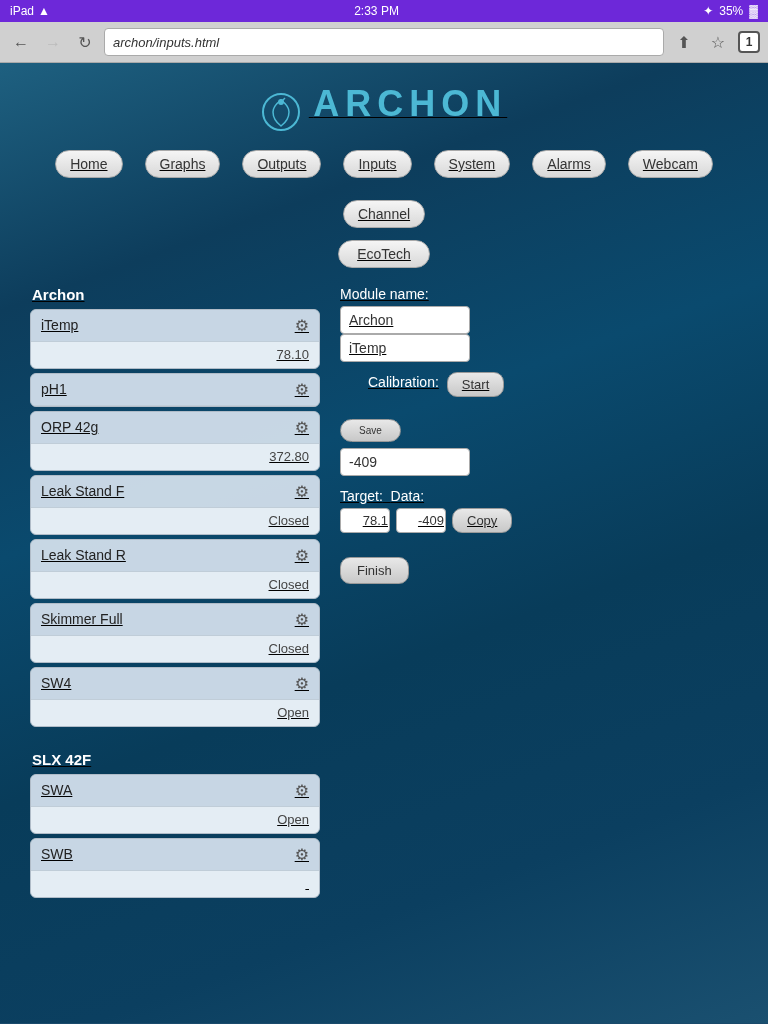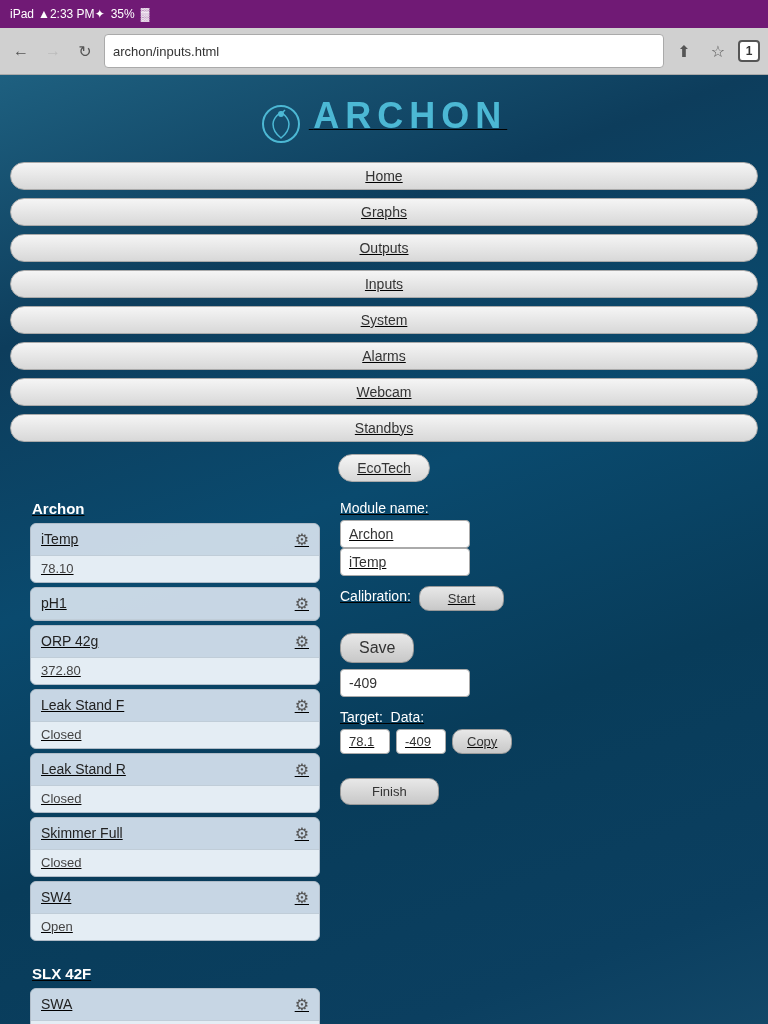--- a/index.html
+++ b/index.html
@@ -8,27 +8,28 @@
     body {
       width: 768px;
       min-height: 1024px;
       font-family: Arial, Helvetica, sans-serif;
       background: #1a4a6b;
       overflow-x: hidden;
     }
 
     
     .status-bar {
-      background: #701a75;
+      background: #6d28d9;
       color: #fff;
       font-size: 12px;
       display: flex;
+      justify-content: space-between;
       align-items: center;
       padding: 4px 10px;
-      height: 28px;
+      height: 22px;
     }
     .status-left { display: flex; align-items: center; gap: 4px; }
     .status-right { display: flex; align-items: center; gap: 6px; }
 
     
     .browser-bar {
       background: #d0d0d0;
       padding: 6px 8px;
       display: flex;
       align-items: center;
@@ -41,27 +42,28 @@
       font-size: 16px;
       color: #555;
       cursor: pointer;
       width: 26px;
       height: 26px;
       display: flex; align-items: center; justify-content: center;
     }
     .browser-nav-btn.disabled { color: #bbb; }
     .browser-url-bar {
       flex: 1;
-      height: 34px;
+      height: 28px;
       border: 1px solid #aaa;
       border-radius: 4px;
       background: #fff;
       padding: 0 8px;
       font-size: 13px;
       color: #333;
+      font-style: italic;
     }
     .browser-action-btn {
       background: none;
       border: none;
       font-size: 16px;
       color: #555;
       cursor: pointer;
       width: 28px;
       height: 28px;
       display: flex; align-items: center; justify-content: center;
@@ -105,23 +107,22 @@
       height: 40px;
       margin-right: 8px;
       vertical-align: middle;
     }
 
     
     .nav-bar {
       display: flex;
       justify-content: center;
       flex-wrap: wrap;
-      gap: 8px;
+      gap: 22px;
       padding: 8px 10px;
-      flex-direction: column;
     }
     .nav-btn {
       background: linear-gradient(to bottom, #f5f5f5, #d8d8d8);
       border: 1px solid #aaa;
       border-radius: 14px;
       padding: 5px 14px;
       font-size: 14px;
       color: #333;
       cursor: pointer;
       font-weight: 500;
@@ -186,20 +187,21 @@
     .gear-icon {
       font-size: 16px;
       color: #555;
       cursor: pointer;
     }
     .input-value {
       padding: 5px 10px 6px 10px;
       font-size: 13px;
       color: #444;
       background: rgba(235, 242, 248, 0.85);
+      text-align: right;
     }
 
     
     .right-panel {
       flex: 1;
       padding-top: 0;
     }
     .field-label {
       color: #fff;
       font-size: 14px;
@@ -215,37 +217,38 @@
       font-size: 14px;
       color: #333;
       width: 130px;
       display: block;
     }
     .inline-row {
       display: flex;
       align-items: center;
       gap: 8px;
       margin-top: 4px;
+      margin-left: 28px;
     }
     .action-btn {
       background: linear-gradient(to bottom, #e8e8e8, #c8c8c8);
       border: 1px solid #999;
       border-radius: 10px;
-      padding: 4px 28px;
+      padding: 4px 14px;
       font-size: 13px;
       color: #333;
       cursor: pointer;
     }
 
     .save-btn {
       background: linear-gradient(to bottom, #e8e8e8, #c8c8c8);
       border: 1px solid #999;
       border-radius: 12px;
       padding: 5px 18px;
-      font-size: 16px;
+      font-size: 10px;
       color: #333;
       cursor: pointer;
       margin: 12px 0 6px 0;
       display: inline-block;
     }
 
     .data-display {
       background: #fff;
       border: 1px solid #aaa;
       border-radius: 4px;
@@ -259,40 +262,40 @@
     .target-row {
       display: flex;
       align-items: center;
       gap: 6px;
       flex-wrap: wrap;
     }
     .target-value {
       background: #fff;
       border: 1px solid #aaa;
       border-radius: 4px;
-      padding: 4px 8px;
+      padding: 4px 1px;
       font-size: 13px;
       color: #333;
       min-width: 50px;
-      text-align: left;
+      text-align: right;
     }
     .copy-btn {
       background: linear-gradient(to bottom, #e8e8e8, #c8c8c8);
       border: 1px solid #999;
       border-radius: 10px;
       padding: 4px 14px;
       font-size: 13px;
       color: #333;
       cursor: pointer;
     }
     .finish-btn {
       background: linear-gradient(to bottom, #e8e8e8, #c8c8c8);
       border: 1px solid #999;
       border-radius: 10px;
-      padding: 5px 31px;
+      padding: 5px 16px;
       font-size: 13px;
       color: #333;
       cursor: pointer;
       margin-top: 12px;
       display: inline-block;
     }
 
     .section-gap { margin-top: 24px; }
   </style>
 </head>
@@ -334,21 +337,21 @@
   </div>
 
   <div class="nav-bar">
     <button class="nav-btn">Home</button>
     <button class="nav-btn">Graphs</button>
     <button class="nav-btn">Outputs</button>
     <button class="nav-btn">Inputs</button>
     <button class="nav-btn">System</button>
     <button class="nav-btn">Alarms</button>
     <button class="nav-btn">Webcam</button>
-    <button class="nav-btn">Standbys</button>
+    <button class="nav-btn">Channel</button>
   </div>
   <div class="nav-sub-bar">
     <button class="nav-sub-btn">EcoTech</button>
   </div>
 
   <div class="main-content">
 
     <div class="left-panel">
 
       <div class="section-header">Archon</div>

